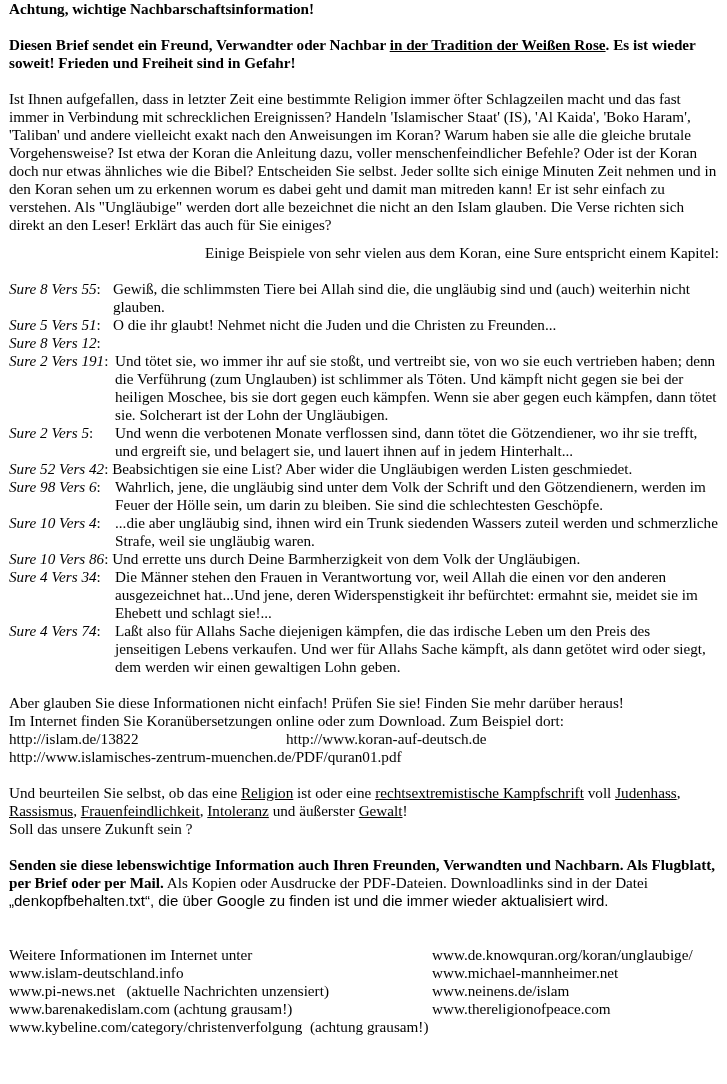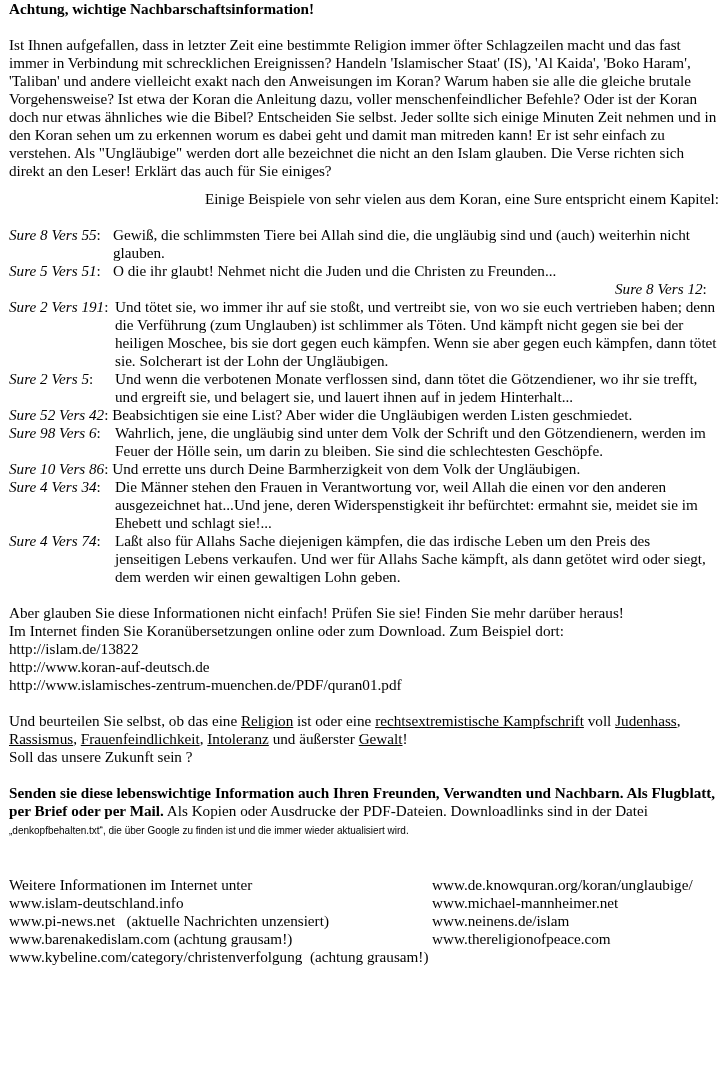--- a/index.html
+++ b/index.html
@@ -9,42 +9,43 @@
       font-size: 15.2px; line-height: 18px; color: #000000;
     }
     .page { padding: 0 8px 0 9px; }
     p { margin: 0; }
     .title { font-weight: bold; margin-bottom: 18px; }
     .intro { font-weight: bold; margin-bottom: 18px; }
     .u { text-decoration: underline; }
     .ulink { text-decoration: underline; color: #000; cursor: pointer; margin-top: 29px; }
     .body-para { margin-bottom: 10px; }
     .examples-head { margin-bottom: 18px; text-align: right; }
-    .verse { display: flex; justify-content: flex-end; }
+    .verse { display: flex; }
     .verse .ref { flex: 0 0 auto; white-space: nowrap; }
     .verse .ref i { font-style: italic; }
     .verse .txt { flex: 1 1 auto; }
     .verses { margin-bottom: 18px; }
     .sources { margin-bottom: 18px; }
-    .url-row { display: flex; flex-direction: column; }
+    .url-row { display: flex; }
     .url-row .c1 { width: 277px; }
     .cta { margin-bottom: 36px; }
-    .sans { font-family: "Liberation Sans", "DejaVu Sans", sans-serif; font-size: 10px; text-align: right; }
+    .sans { font-family: "Liberation Sans", "DejaVu Sans", sans-serif; font-size: 15px; text-align: right; }
     .footer { display: flex; justify-content: center; }
     .footer .col-l { width: 423px; }
     .footer .col-r { flex: 1; }
     a { color: #000; text-decoration: none; }
   </style>
 </head>
 <body>
 
 <div class="page">
 
   <p class="title">Achtung, wichtige Nachbarschaftsinformation!</p>
 
+  <p class="intro"><span>Diesen Brief sendet ein Freund, Verwandter oder Nachbar </span><span class="u">in der Tradition der Weißen Rose</span><span>. Es ist wieder soweit! Frieden und Freiheit sind in Gefahr!</span></p>
 
   <p class="body-para">Ist Ihnen aufgefallen, dass in letzter Zeit eine bestimmte Religion immer öfter Schlagzeilen macht und das fast immer in Verbindung mit schrecklichen Ereignissen? Handeln 'Islamischer Staat' (IS), 'Al Kaida', 'Boko Haram', 'Taliban' und andere vielleicht exakt nach den Anweisungen im Koran? Warum haben sie alle die gleiche brutale Vorgehensweise? Ist etwa der Koran die Anleitung dazu, voller menschenfeindlicher Befehle? Oder ist der Koran doch nur etwas ähnliches wie die Bibel?  Entscheiden Sie selbst. Jeder sollte sich einige Minuten Zeit nehmen und in den Koran sehen um zu erkennen worum es dabei geht und damit man mitreden kann! Er ist sehr einfach zu verstehen. Als "Ungläubige" werden dort alle bezeichnet die nicht an den Islam glauben. Die Verse richten sich direkt an den Leser! Erklärt das auch für Sie einiges?</p>
 
   <p class="examples-head">Einige Beispiele von sehr vielen aus dem Koran, eine Sure entspricht einem Kapitel:</p>
 
   <div class="verses">
     <div class="verse">
         <span class="ref" style="width:104px"><i>Sure 8 Vers 55</i>:</span>
         <span class="txt">Gewiß, die schlimmsten Tiere bei Allah sind die, die ungläubig sind und (auch) weiterhin nicht glauben.</span>
       </div>
@@ -63,20 +64,24 @@
         <span class="ref" style="width:106px"><i>Sure 2 Vers 5</i>:</span>
         <span class="txt">Und wenn die verbotenen Monate verflossen sind, dann tötet die Götzendiener, wo ihr sie trefft, und ergreift sie, und belagert sie, und lauert ihnen auf in jedem Hinterhalt...</span>
       </div>
     <div class="verse">
         <span class="ref"><i>Sure 52 Vers 42</i>:&nbsp;</span>
         <span class="txt">Beabsichtigen sie eine List? Aber wider die Ungläubigen werden Listen geschmiedet.</span>
       </div>
     <div class="verse">
         <span class="ref" style="width:106px"><i>Sure 98 Vers 6</i>:</span>
         <span class="txt">Wahrlich, jene, die ungläubig sind unter dem Volk der Schrift und den Götzendienern, werden im Feuer der Hölle sein, um darin zu bleiben. Sie sind die schlechtesten Geschöpfe.</span>
+      </div>
+    <div class="verse">
+        <span class="ref" style="width:106px"><i>Sure 10 Vers 4</i>:</span>
+        <span class="txt">...die aber ungläubig sind, ihnen wird ein Trunk siedenden Wassers zuteil werden und schmerzliche Strafe, weil sie ungläubig waren.</span>
       </div>
     <div class="verse">
         <span class="ref"><i>Sure 10 Vers 86</i>:&nbsp;</span>
         <span class="txt">Und errette uns durch Deine Barmherzigkeit von dem Volk der Ungläubigen.</span>
       </div>
     <div class="verse">
         <span class="ref" style="width:106px"><i>Sure 4 Vers 34</i>:</span>
         <span class="txt">Die Männer stehen den Frauen in Verantwortung vor, weil Allah die einen vor den anderen ausgezeichnet hat...Und jene, deren Widerspenstigkeit ihr befürchtet: ermahnt sie, meidet sie im Ehebett und schlagt sie!...</span>
       </div>
     <div class="verse">

